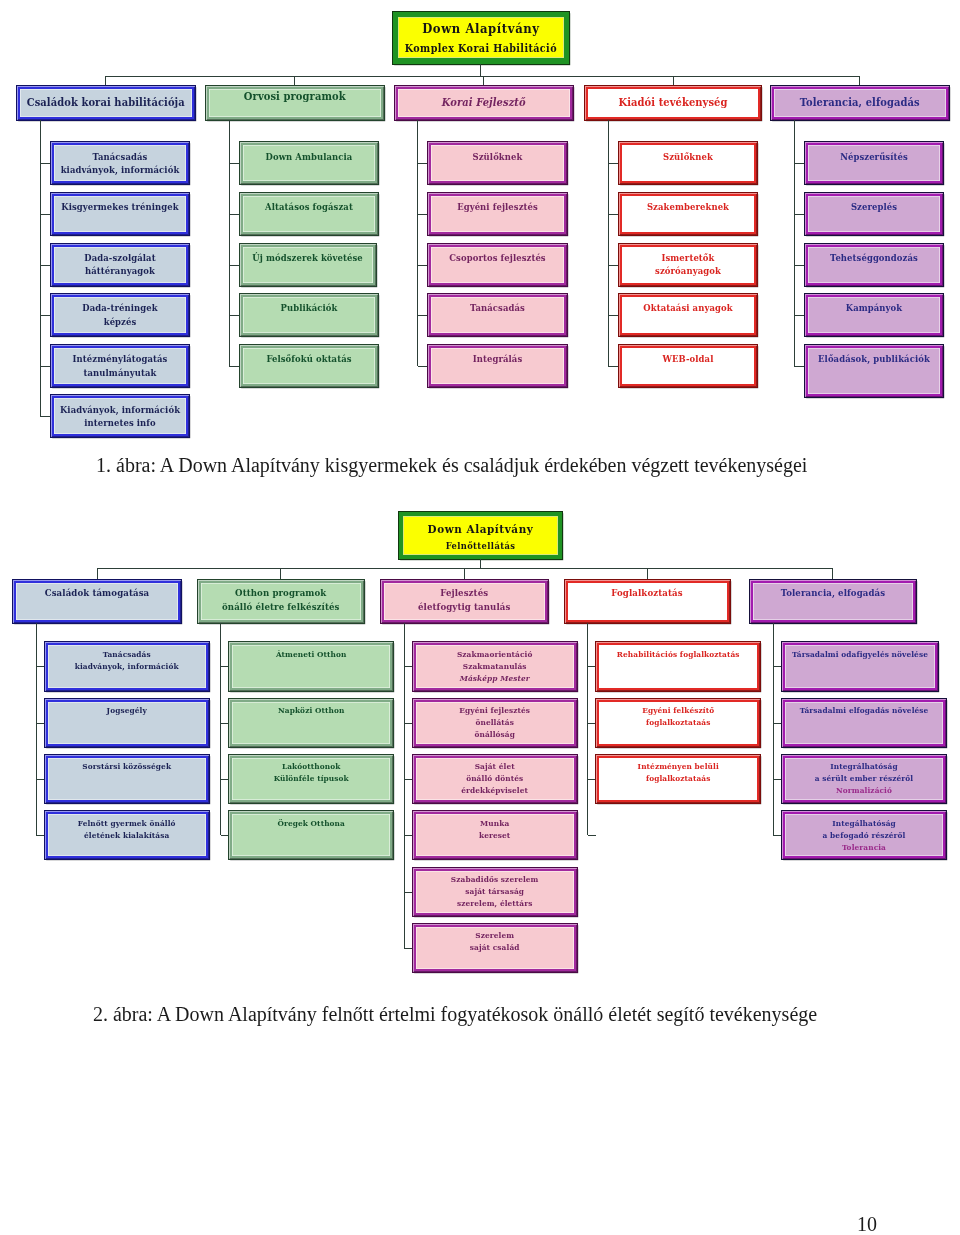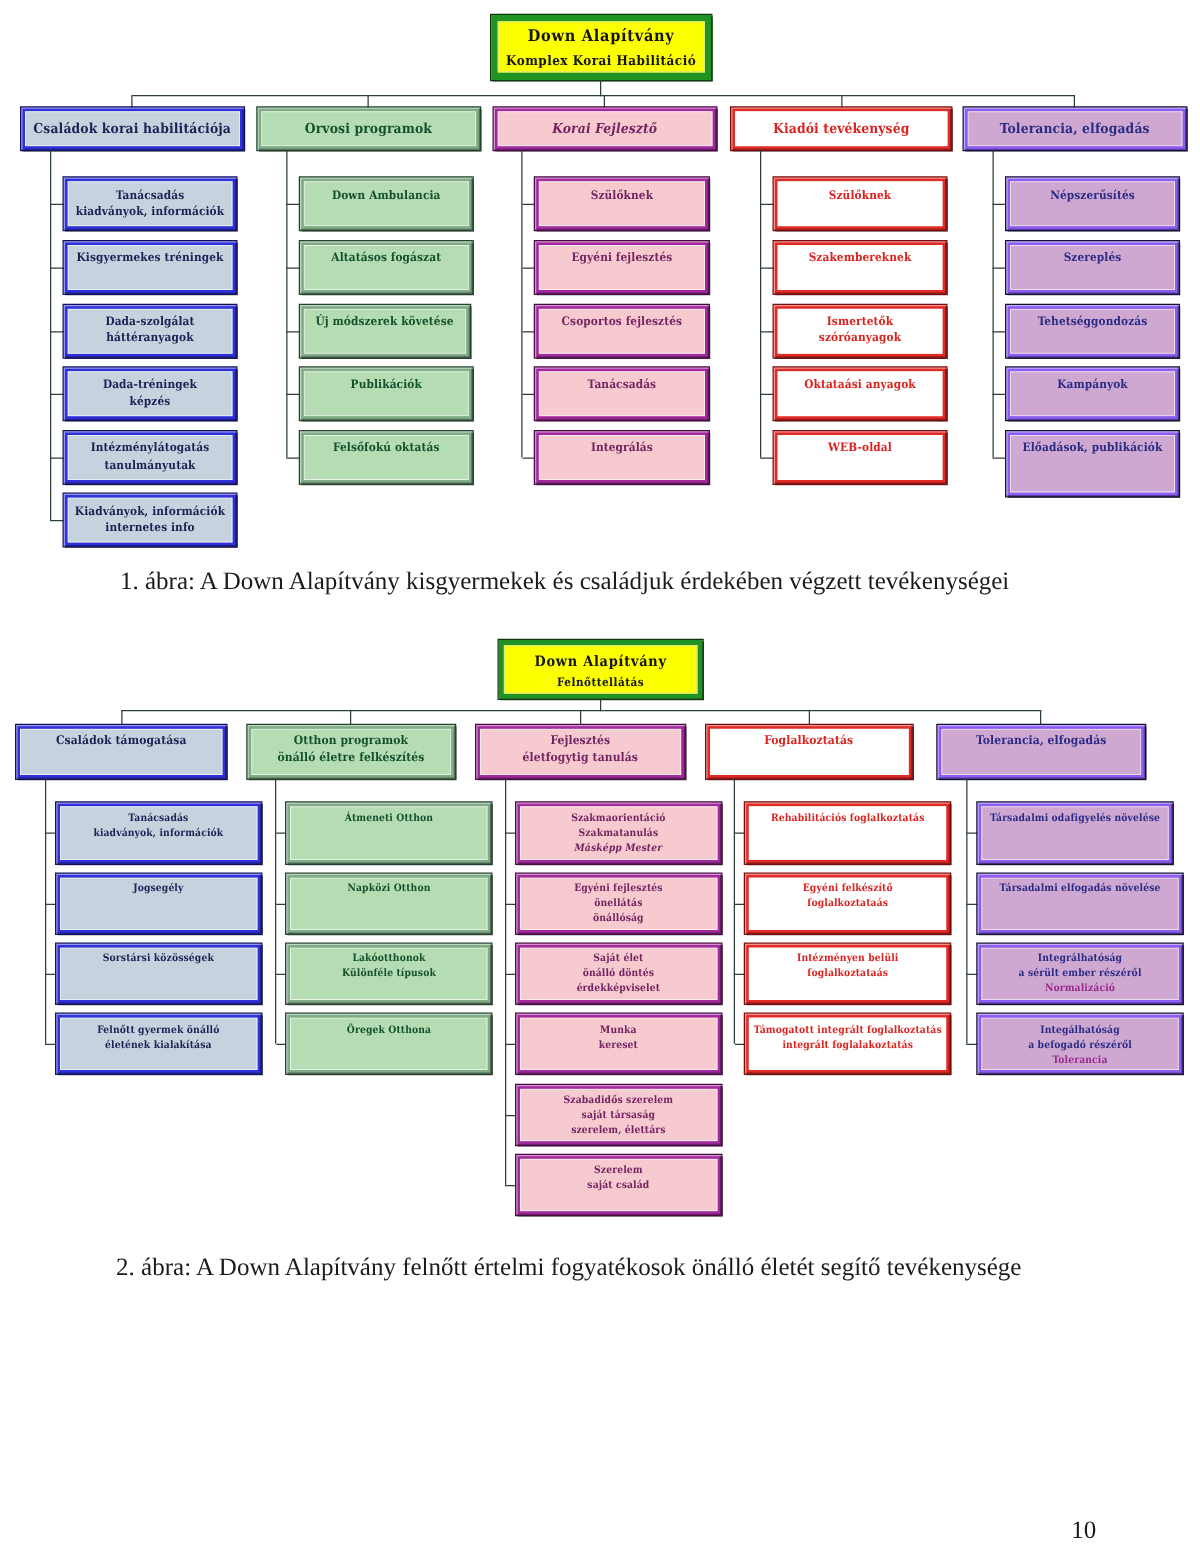--- a/index.html
+++ b/index.html
@@ -30,21 +30,21 @@
 .tl{display:inline;}
 
 .t-blue{background:#3030dc;color:#1b2254;outline:0.8px solid #111160;outline-offset:-0.4px;}
 .t-blue .inner{background:#c6d3de;}
 .t-green{background:#80ab87;color:#14512c;outline:0.8px solid #23432c;outline-offset:-0.4px;}
 .t-green .inner{background:#b5dcb2;}
 .t-magenta{background:#a22a9e;color:#742460;outline:0.8px solid #4a0a45;outline-offset:-0.4px;}
 .t-magenta .inner{background:#f7cad0;}
 .t-red{background:#e22a26;color:#da2420;outline:0.8px solid #7a0d0b;outline-offset:-0.4px;}
 .t-red .inner{background:#ffffff;}
-.t-violet{background:#8b5cf6;color:#2b2b84;outline:0.8px solid #15103a;outline-offset:-0.4px;}
+.t-violet{background:#a21caf;color:#2b2b84;outline:0.8px solid #15103a;outline-offset:-0.4px;}
 .t-violet .inner{background:#cfa8d2;}
 
 .caption{position:absolute;white-space:nowrap;line-height:1;font-family:"Liberation Serif",serif;font-size:20px;color:#1b1b1b;}
 .pgnum{position:absolute;line-height:1;white-space:nowrap;font-family:"Liberation Serif",serif;font-size:20px;color:#1b1b1b;}
 </style>
 </head>
 <body>
 
 <div class="page">
 <div class="fig">
@@ -93,21 +93,21 @@
         </div>
       </div>
 <div class="ln" style="left:40.3px;top:416px;width:10.300000000000004px;height:1px;"></div>
 <div class="node item t-blue" style="left:50.6px;top:395.4px;width:138.8px;height:42px;">
         <div class="inner">
           <div class="txt itemtxt" style="font-size:9.4px;padding-top:4.2px"><span class="tl ">Kiadványok, információk</span><br><span class="tl ">internetes info</span></div>
         </div>
       </div>
 <div class="ln v" style="left:294.25px;top:76px;width:1px;height:10px;"></div>
 <div class="node hdr t-green" style="left:206px;top:86px;width:177.5px;height:34px;">
-        <div class="inner" style="align-items:center">
+        <div class="inner" style="">
           <div class="txt hdrtxt" style="font-size:11.0px;padding-top:0px"><span class="tl ">Orvosi programok</span></div>
         </div>
       </div>
 <div class="ln v" style="left:228.8px;top:120px;width:1px;height:245.8px;"></div>
 <div class="ln" style="left:229.3px;top:163px;width:10.299999999999983px;height:1px;"></div>
 <div class="node item t-green" style="left:239.6px;top:142.4px;width:138.8px;height:42px;">
         <div class="inner">
           <div class="txt itemtxt" style="font-size:9.4px;padding-top:4.2px"><span class="tl ">Down Ambulancia</span></div>
         </div>
       </div>
@@ -379,25 +379,20 @@
           <div class="txt itemtxt" style="font-size:8.2px;padding-top:3.6px"><span class="tl ">Egyéni felkészítő</span><br><span class="tl ">foglalkoztataás</span></div>
         </div>
       </div>
 <div class="ln" style="left:587.5px;top:779px;width:8.700000000000045px;height:1px;"></div>
 <div class="node item t-red" style="left:596.2px;top:754.9px;width:164px;height:48.3px;">
         <div class="inner">
           <div class="txt itemtxt" style="font-size:8.2px;padding-top:3.6px"><span class="tl ">Intézményen belüli</span><br><span class="tl ">foglalkoztataás</span></div>
         </div>
       </div>
 <div class="ln" style="left:587.5px;top:835px;width:8.700000000000045px;height:1px;"></div>
-<div class="node item t-red" style="left:596.2px;top:811.1999999999999px;width:164px;height:48.3px;">
-        <div class="inner">
-          <div class="txt itemtxt" style="font-size:8.2px;padding-top:3.6px"><span class="tl ">Támogatott integrált foglalkoztatás</span><br><span class="tl ">integrált foglalakoztatás</span></div>
-        </div>
-      </div>
 <div class="ln v" style="left:832.4499999999999px;top:568px;width:1px;height:11.5px;"></div>
 <div class="node hdr t-violet" style="left:750.3px;top:579.5px;width:165.3px;height:43.7px;">
         <div class="inner" style="align-items:flex-start">
           <div class="txt hdrtxt" style="font-size:9.55px;padding-top:3.5px"><span class="tl ">Tolerancia, elfogadás</span></div>
         </div>
       </div>
 <div class="ln v" style="left:772.8px;top:623.2px;width:1px;height:212.14999999999986px;"></div>
 <div class="ln" style="left:773.3px;top:666px;width:8.700000000000045px;height:1px;"></div>
 <div class="node item t-violet" style="left:782.0px;top:642.3px;width:156px;height:48.3px;">
         <div class="inner">

